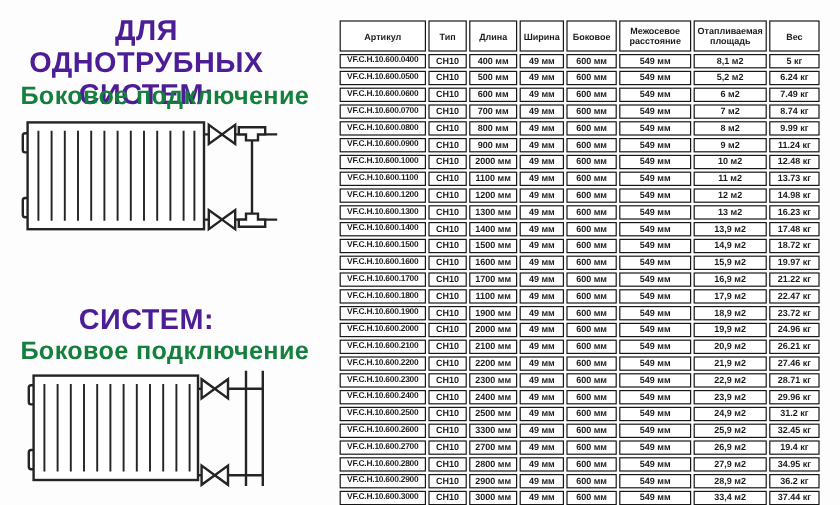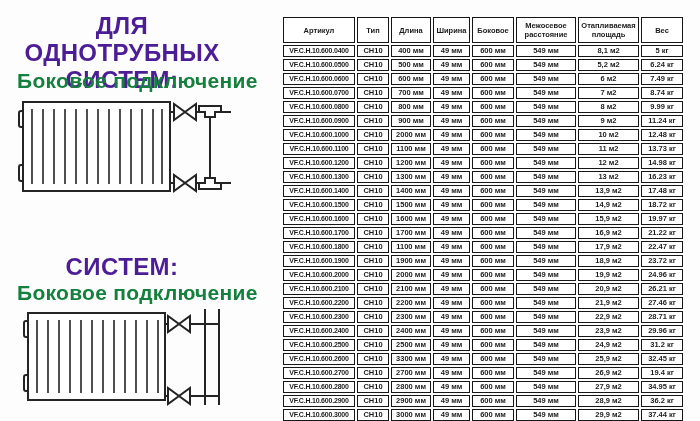--- a/index.html
+++ b/index.html
@@ -430,17 +430,17 @@
         <td>28,9 м2</td>
         <td>36.2 кг</td>
       </tr>
       <tr>
         <td>VF.C.H.10.600.3000</td>
         <td>CH10</td>
         <td>3000 мм</td>
         <td>49 мм</td>
         <td>600 мм</td>
         <td>549 мм</td>
-        <td>29,9 м2</td>
+        <td>33,4 м2</td>
         <td>37.44 кг</td>
       </tr>
     </tbody>
 </table>
 
 </body></html>

